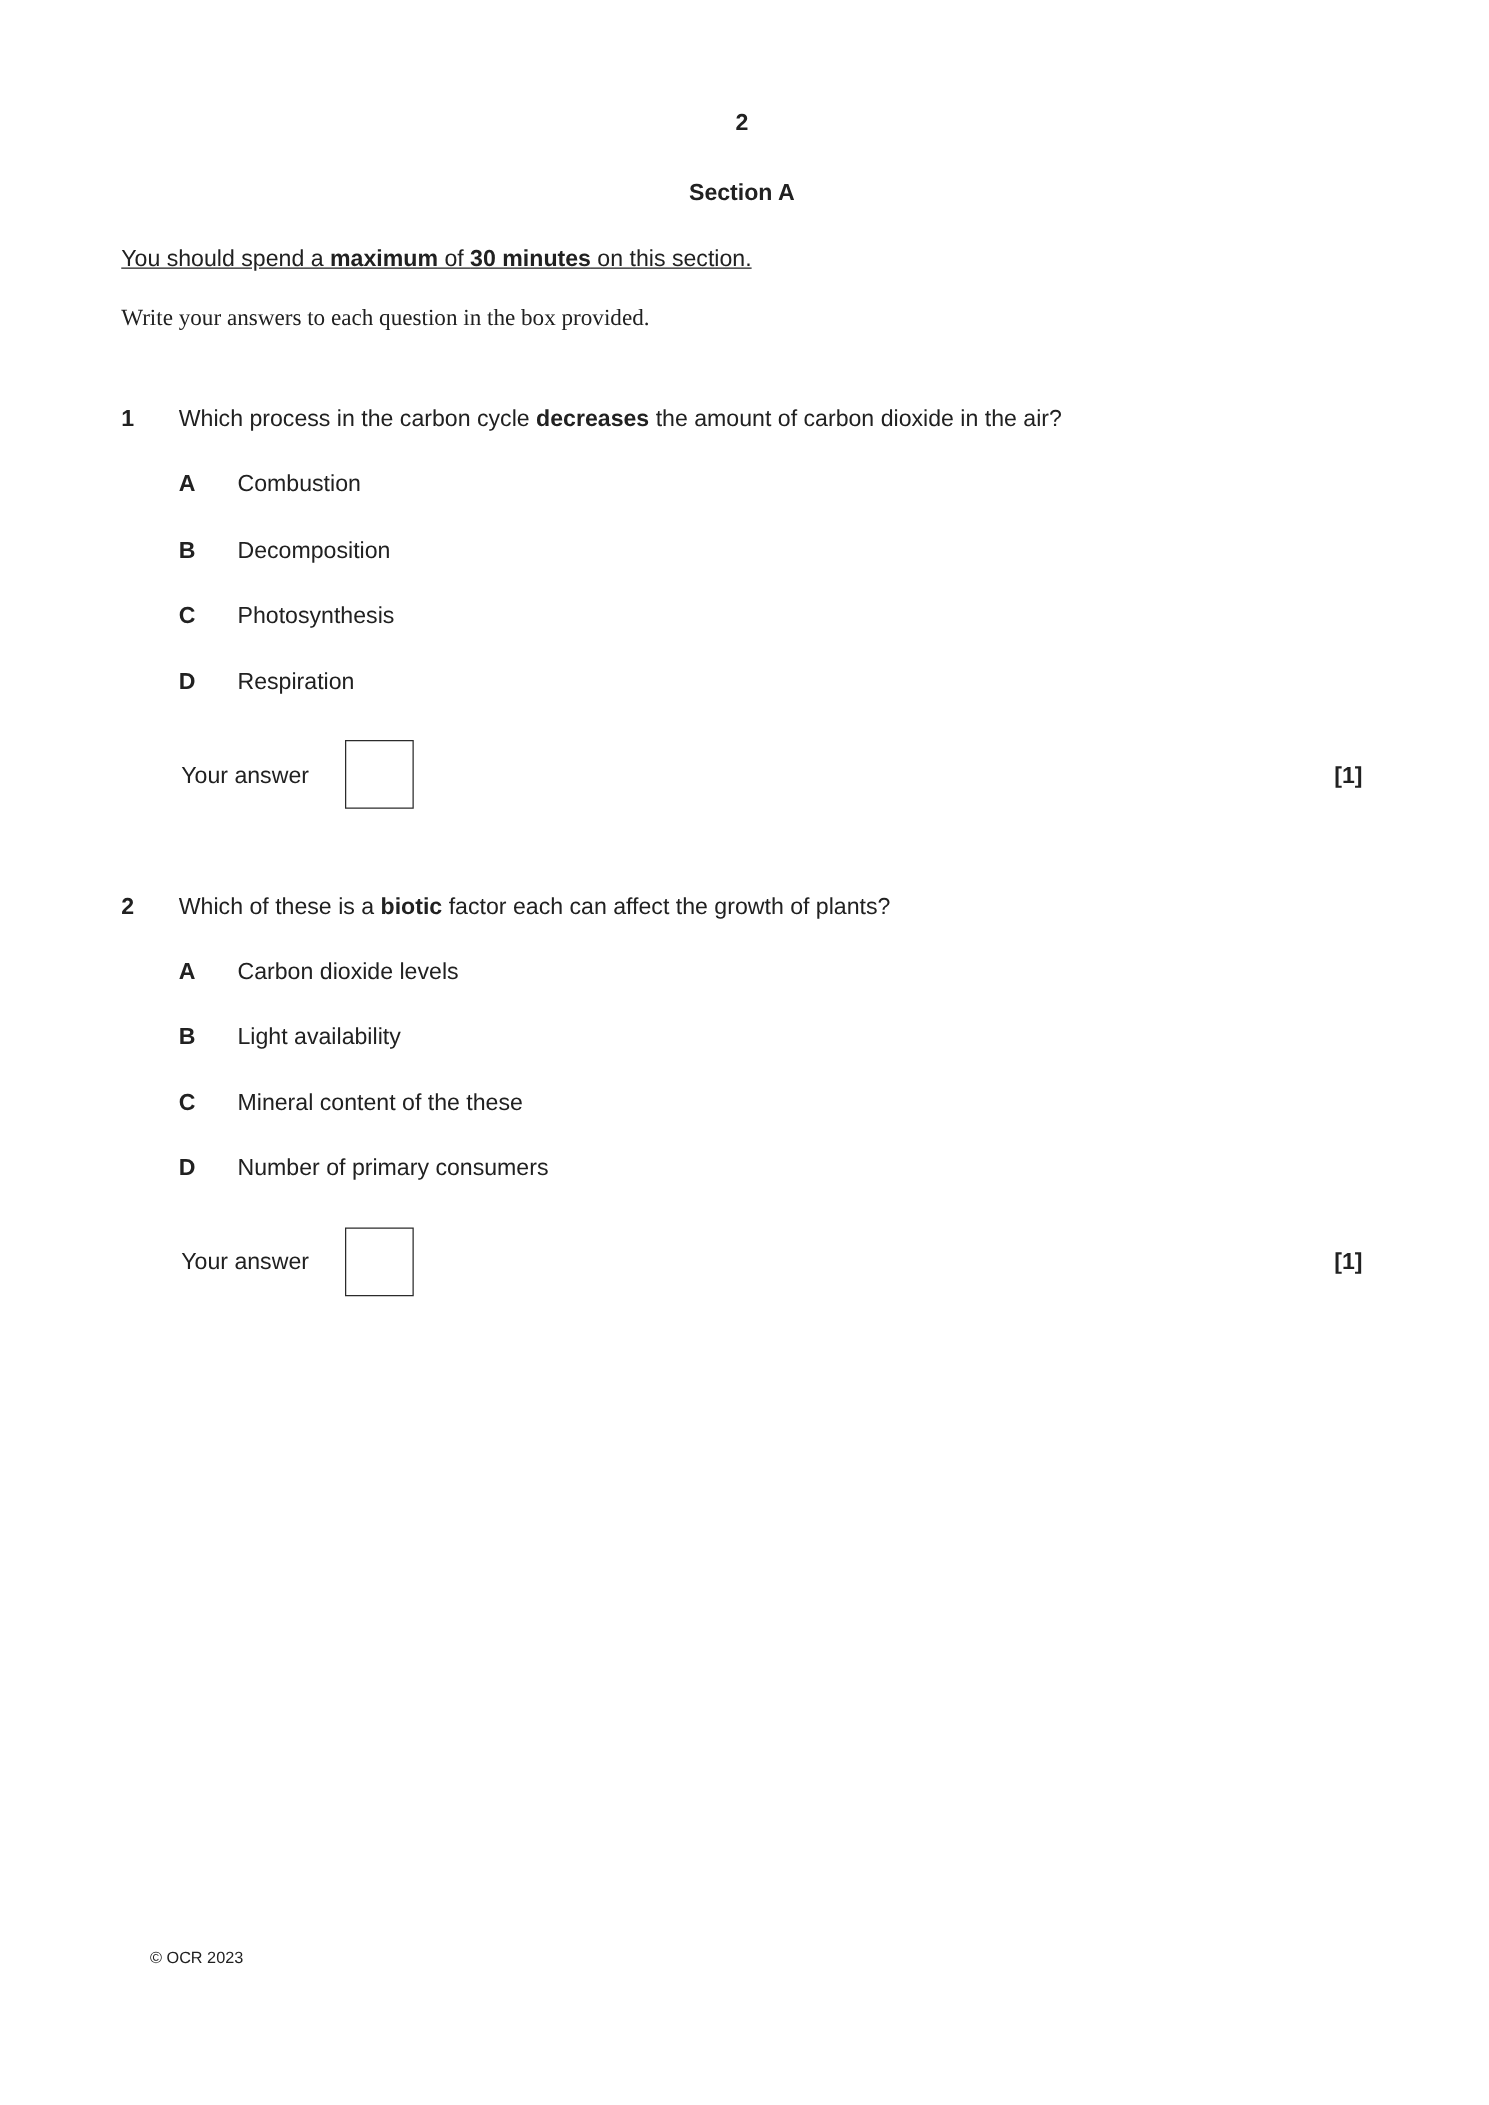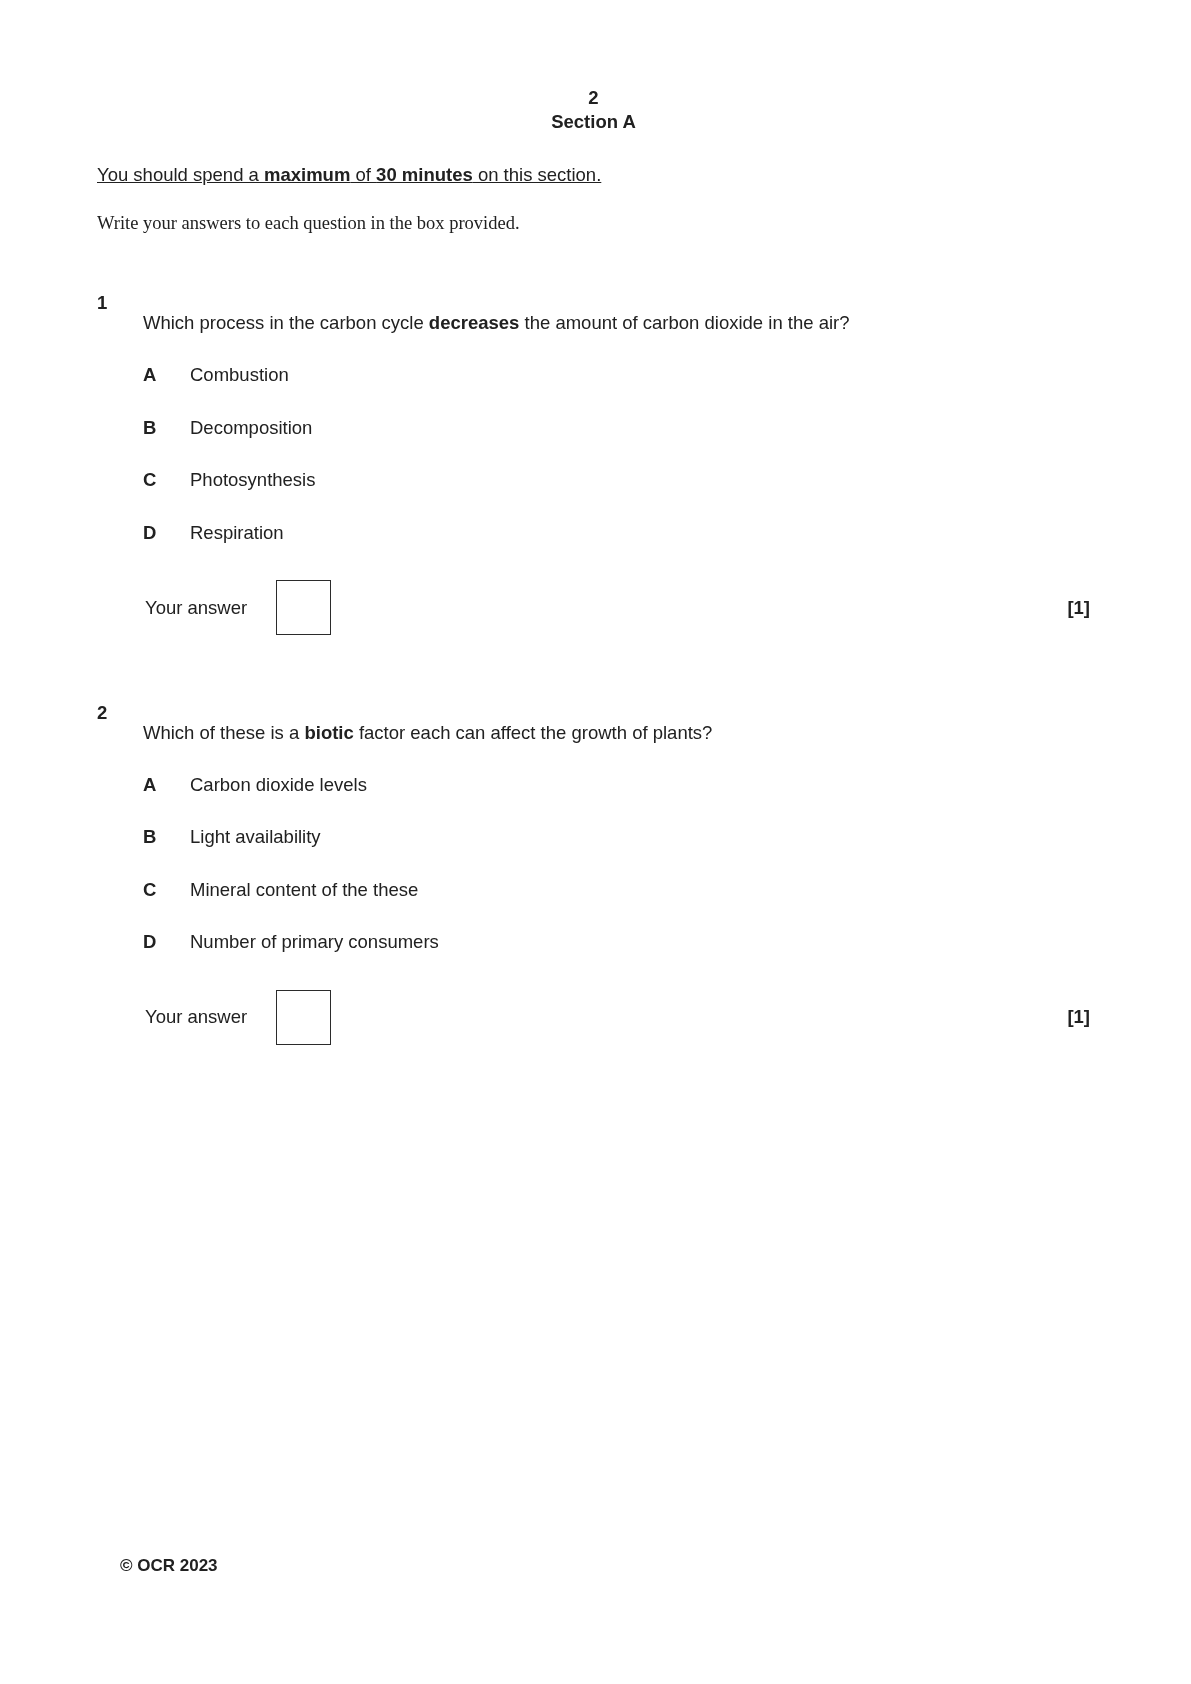--- a/index.html
+++ b/index.html
@@ -21,35 +21,35 @@
     width: 993px;
   }
   .b, .bold { font-weight: bold; }
 
   .page-number {
     margin-top: 86px;
     text-align: center;
     font-weight: bold;
   }
   .section-title {
-    margin-top: 0;
+    margin-top: 32px;
     text-align: center;
     font-weight: bold;
   }
   .intro-1 { margin-top: 29px; text-decoration: underline; }
   .intro-2 { margin-top: 24px; font-family: Liberation Serif, serif; }
 
   .question { margin-top: 56px; }
   .q-head { display: flex; }
   .q-num {
     font-weight: bold;
     width: 46px;
     flex: 0 0 46px;
   }
-  .q-prompt { flex: 1; margin-top: 20px; }
+  .q-prompt { flex: 1; }
 
   .option {
     display: flex;
     margin-left: 46px;
     margin-top: 28.5px;
   }
   .option.first { margin-top: 28px; }
   .opt-letter {
     font-weight: bold;
     width: 47px;
@@ -76,24 +76,23 @@
     margin-left: auto;
     font-weight: bold;
   }
 
   .question-2 { margin-top: 65px; }
 
   .footer {
     position: absolute;
     left: 120px;
     top: 1558px;
-    font-size: 17px;
+    font-size: 13px;
     line-height: 16px;
     color: #212121;
-    font-weight: bold;
   }
 </style>
 </head>
 <body>
 
 <div class="page">
   <div class="content">
 
     <div class="page-number">2</div>
     <div class="section-title">Section A</div>

